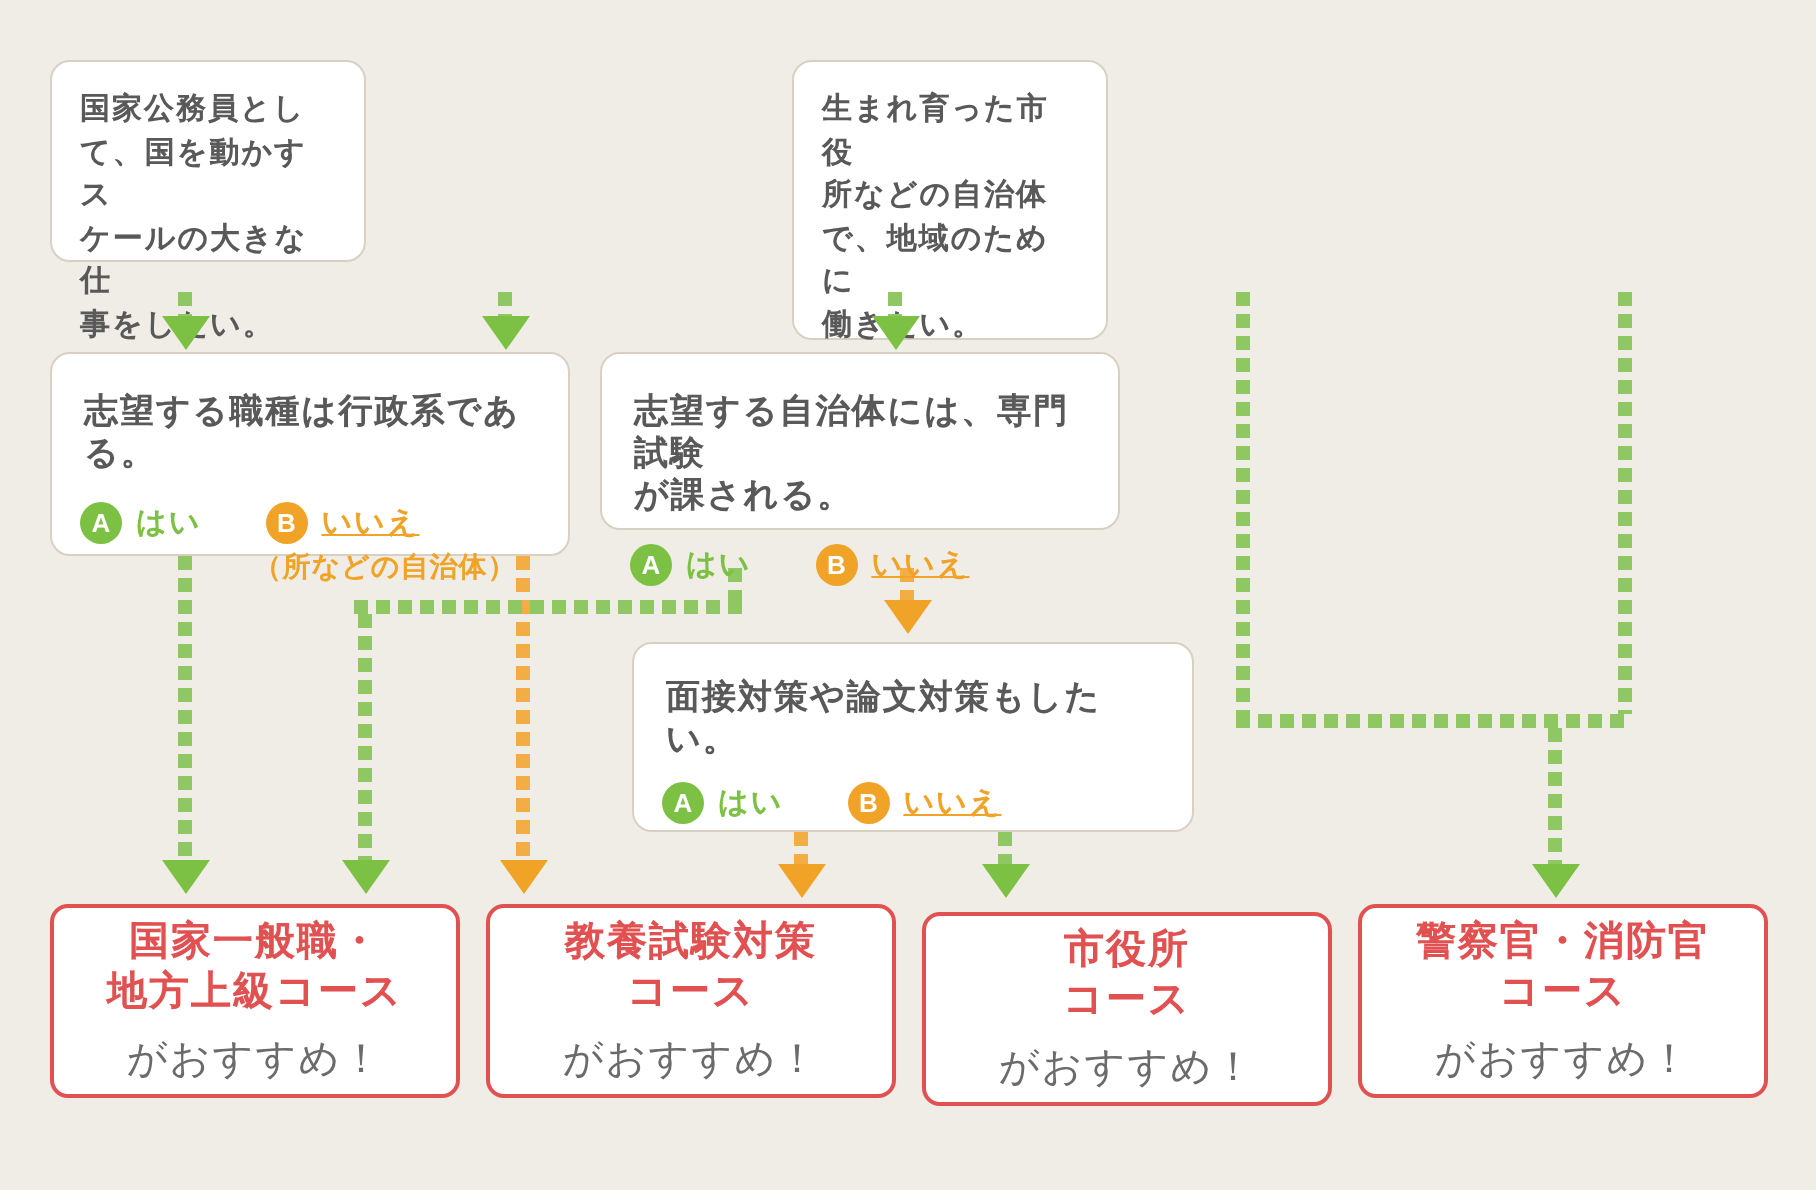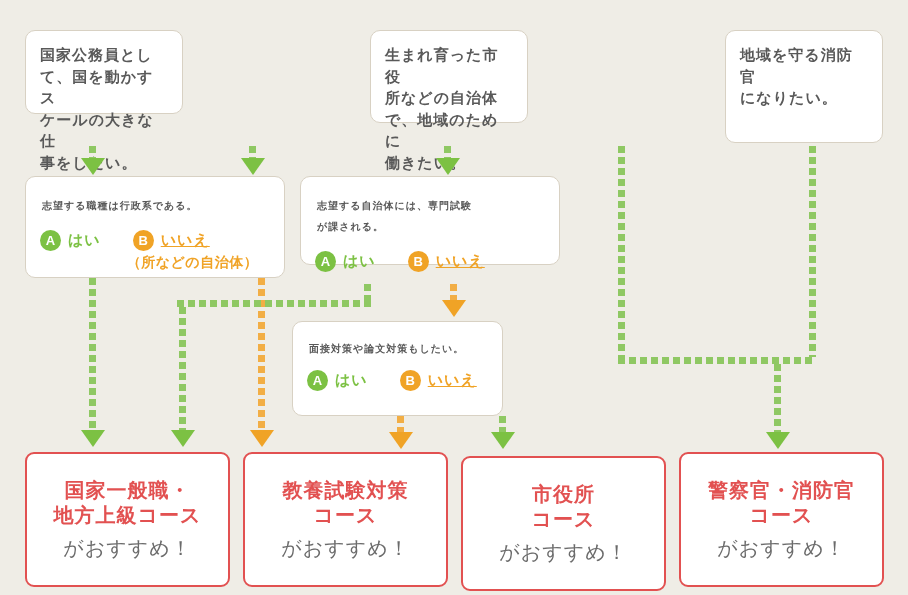--- a/index.html
+++ b/index.html
@@ -26,40 +26,40 @@
     position:absolute;background:var(--box_bg);
     border:1px solid var(--box_border);border-radius:10px;
   }
   .btext{
     padding:13px 14px;color:var(--text);
     font-size:15px;line-height:21.5px;font-weight:600;
     letter-spacing:1px;white-space:pre-line;
   }
   .qtext{
     padding:18px 16px 0;color:var(--text);
-    font-size:10px;line-height:21px;font-weight:600;
+    font-size:17px;line-height:21px;font-weight:600;
     letter-spacing:1px;white-space:pre-line;
   }
   .opts{display:flex;align-items:flex-start;gap:32px;padding:14px 0 0 14px;}
   .opt{display:flex;align-items:center;gap:7px;}
   .optcol{display:flex;flex-direction:column;gap:3px;}
   .badge{
     width:21px;height:21px;border-radius:50%;flex:0 0 21px;
     display:inline-flex;align-items:center;justify-content:center;
     color:#fff;font-size:13px;font-weight:700;line-height:1;
   }
   .badge.g{background:var(--green);}
   .badge.o{background:var(--orange);}
   .olabel{font-size:15px;font-weight:700;letter-spacing:1px;}
   .olabel.g{color:var(--green);}
   .olabel.o{color:var(--orange);text-decoration:underline;}
   .onote{font-size:14px;font-weight:700;letter-spacing:0.5px;color:var(--orange);margin-left:-6px;}
   
   .rbox{
-    position:absolute;width:205px;height:135px;
+    position:absolute;width:205px;height:97px;
     background:var(--box_bg);border:2px solid var(--red);border-radius:9px;
     display:flex;flex-direction:column;align-items:center;justify-content:center;
     text-align:center;
   }
   .rtitle{
     color:var(--red);font-size:20px;font-weight:700;line-height:25px;
     letter-spacing:1px;white-space:pre-line;
   }
   .rnote{color:var(--gray_text);font-size:20px;font-weight:400;letter-spacing:1px;margin-top:7px;}
   
@@ -74,35 +74,31 @@
     border-top:17px solid;
   }
   .tri.g{border-top-color:var(--green);}
   .tri.o{border-top-color:var(--orange);}
 </style>
 </head>
 <body>
 
 <div class="canvas">
 
-  <div class="sbox" style="left:25px;top:30px;width:158px;height:84px">
+  <div class="sbox" style="left:25px;top:30px;width:158px;height:101px">
     <div class="btext">国家公務員とし
 て、国を動かすス
 ケールの大きな仕
 事をしたい。</div>
   </div>
-  <div class="sbox" style="left:370px;top:30px;width:158px;height:93px">
+  <div class="sbox" style="left:396px;top:30px;width:158px;height:140px">
     <div class="btext">生まれ育った市役
 所などの自治体
 で、地域のために
 働きたい。</div>
-  </div>
-  <div class="sbox" style="left:725px;top:30px;width:158px;height:113px">
-    <div class="btext">地域を守る消防官
-になりたい。</div>
   </div>
 
   <div class="vdash g" style="left:89px;top:146px;height:13px"></div>
   <div class="tri g" style="left:81px;top:158px"></div>
 
   <div class="vdash g" style="left:249px;top:146px;height:13px"></div>
   <div class="tri g" style="left:241px;top:158px"></div>
 
   <div class="vdash g" style="left:444px;top:146px;height:13px"></div>
   <div class="tri g" style="left:436px;top:158px"></div>
@@ -158,21 +154,21 @@
         <span class="badge g">A</span>
         <span class="olabel g">はい</span>
       </div>
       <div class="opt">
         <span class="badge o">B</span>
         <span class="olabel o">いいえ</span>
       </div>
     </div>
   </div>
 
-  <div class="qbox" style="left:292px;top:321px;width:211px;height:95px">
+  <div class="qbox" style="left:316px;top:321px;width:281px;height:95px">
     <div class="qtext" style="padding-top:16px">面接対策や論文対策もしたい。</div>
     <div class="opts" style="padding-top:11px">
       <div class="opt">
         <span class="badge g">A</span>
         <span class="olabel g">はい</span>
       </div>
       <div class="opt">
         <span class="badge o">B</span>
         <span class="olabel o">いいえ</span>
       </div>

